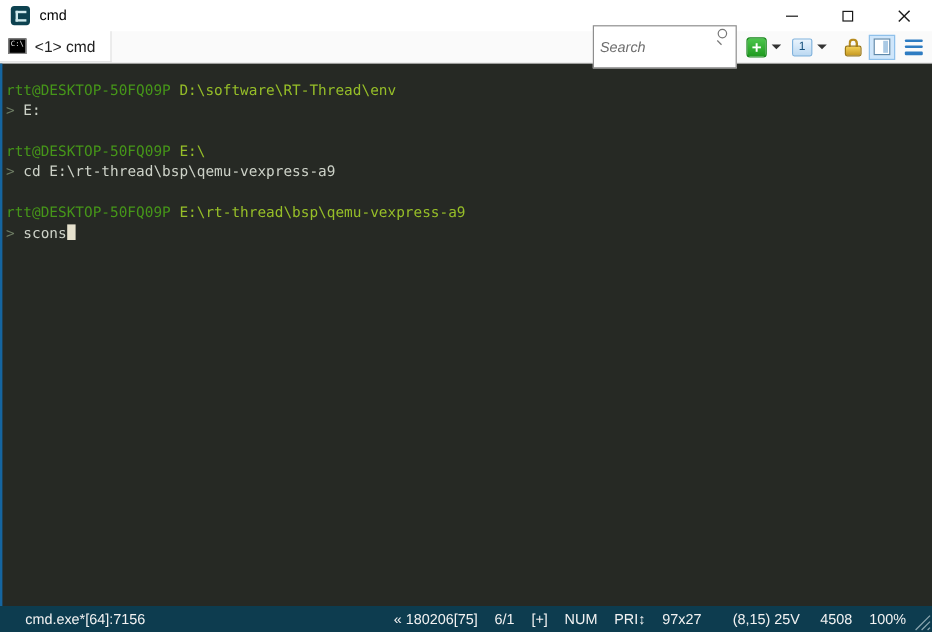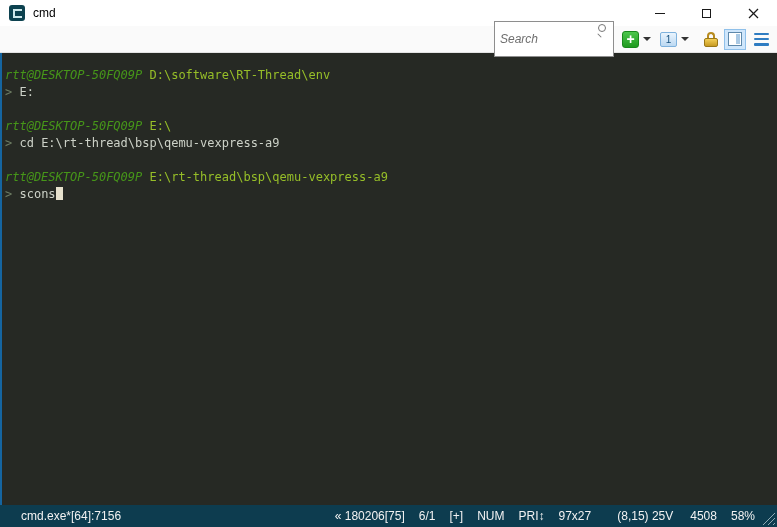--- a/index.html
+++ b/index.html
@@ -52,21 +52,21 @@
     align-items:center;justify-content:center;margin-right:4px;}
   .panel-ico{width:14px;height:14px;border:1px solid #5e88aa;background:#fff;position:relative;}
   .panel-ico .fill{position:absolute;right:1px;top:1px;bottom:1px;width:4px;background:#aac9e4;}
   .burger{width:15px;height:13px;display:flex;flex-direction:column;justify-content:space-between;margin:0 8px 0 4px;}
   .burger div{height:2.5px;background:#2e7cc2;border-radius:1px;}
   
   .terminal{flex:1 1 auto;background:var(--term-bg,#262924);border-left:2px solid var(--accent,#1565a0);
     padding:14px 4px 0 3px;font-family:"DejaVu Sans Mono","Liberation Mono",monospace;
     font-size:12px;line-height:17px;white-space:pre;overflow:hidden;}
   .term-line{height:17px;}
-  .seg-user{color:var(--c-user,#469619);font-style:italic;}
+  .seg-user{color:var(--c-user,#469619);}
   .seg-path{color:var(--c-path,#96be28);}
   .seg-chev{color:var(--c-chev,#6e7d64);}
   .seg-cmd{color:var(--c-cmd,#cdd2c8);}
   .cursor{display:inline-block;width:7px;height:13px;background:var(--c-cursor,#e6e1cd);
     vertical-align:-2px;}
   
   .statusbar{height:22px;flex:0 0 22px;background:var(--sb-bg,#0d3c4f);color:#f2f2f2;
     display:flex;align-items:center;font-size:12px;position:relative;}
   .sb-left{margin-left:21px;white-space:nowrap;}
   .sb-spacer{flex:1 1 auto;}
@@ -96,20 +96,24 @@
       <div class="win-btn">
         <svg width="11" height="11" viewBox="0 0 11 11">
           <line x1="1" y1="1" x2="10" y2="10" stroke="#1a1a1a" stroke-width="1.2"></line>
           <line x1="10" y1="1" x2="1" y2="10" stroke="#1a1a1a" stroke-width="1.2"></line>
         </svg>
       </div>
     </div>
   </div>
 
   <div class="tabbar">
+    <div class="tab">
+      <div class="cmd-ico">C:\</div>
+      <div class="tab-label">&lt;1&gt; cmd</div>
+    </div>
     <div class="tabbar-spacer"></div>
 
     <div class="search-wrap">
       <input class="search-input" type="text" placeholder="Search" style="">
       <div class="mag">
           <div class="lens"></div>
           <div class="handle"></div>
         </div>
     </div>
 
@@ -144,21 +148,21 @@
     <div class="sb-spacer"></div>
     <div class="sb-items">
         <span class="sb-item">« 180206[75]</span>
         <span class="sb-item">6/1</span>
         <span class="sb-item">[+]</span>
         <span class="sb-item">NUM</span>
         <span class="sb-item">PRI↕</span>
         <span class="sb-item">97x27</span>
         <span class="sb-item">(8,15) 25V</span>
         <span class="sb-item">4508</span>
-        <span class="sb-item">58%</span>
+        <span class="sb-item">100%</span>
       </div>
     <svg class="grip" viewBox="0 0 16 16">
       <line x1="15" y1="3" x2="3" y2="15" stroke="#8ea9b2" stroke-width="1"></line>
       <line x1="15" y1="8" x2="8" y2="15" stroke="#8ea9b2" stroke-width="1"></line>
       <line x1="15" y1="13" x2="13" y2="15" stroke="#8ea9b2" stroke-width="1"></line>
     </svg>
   </div>
 
 </div>
 

